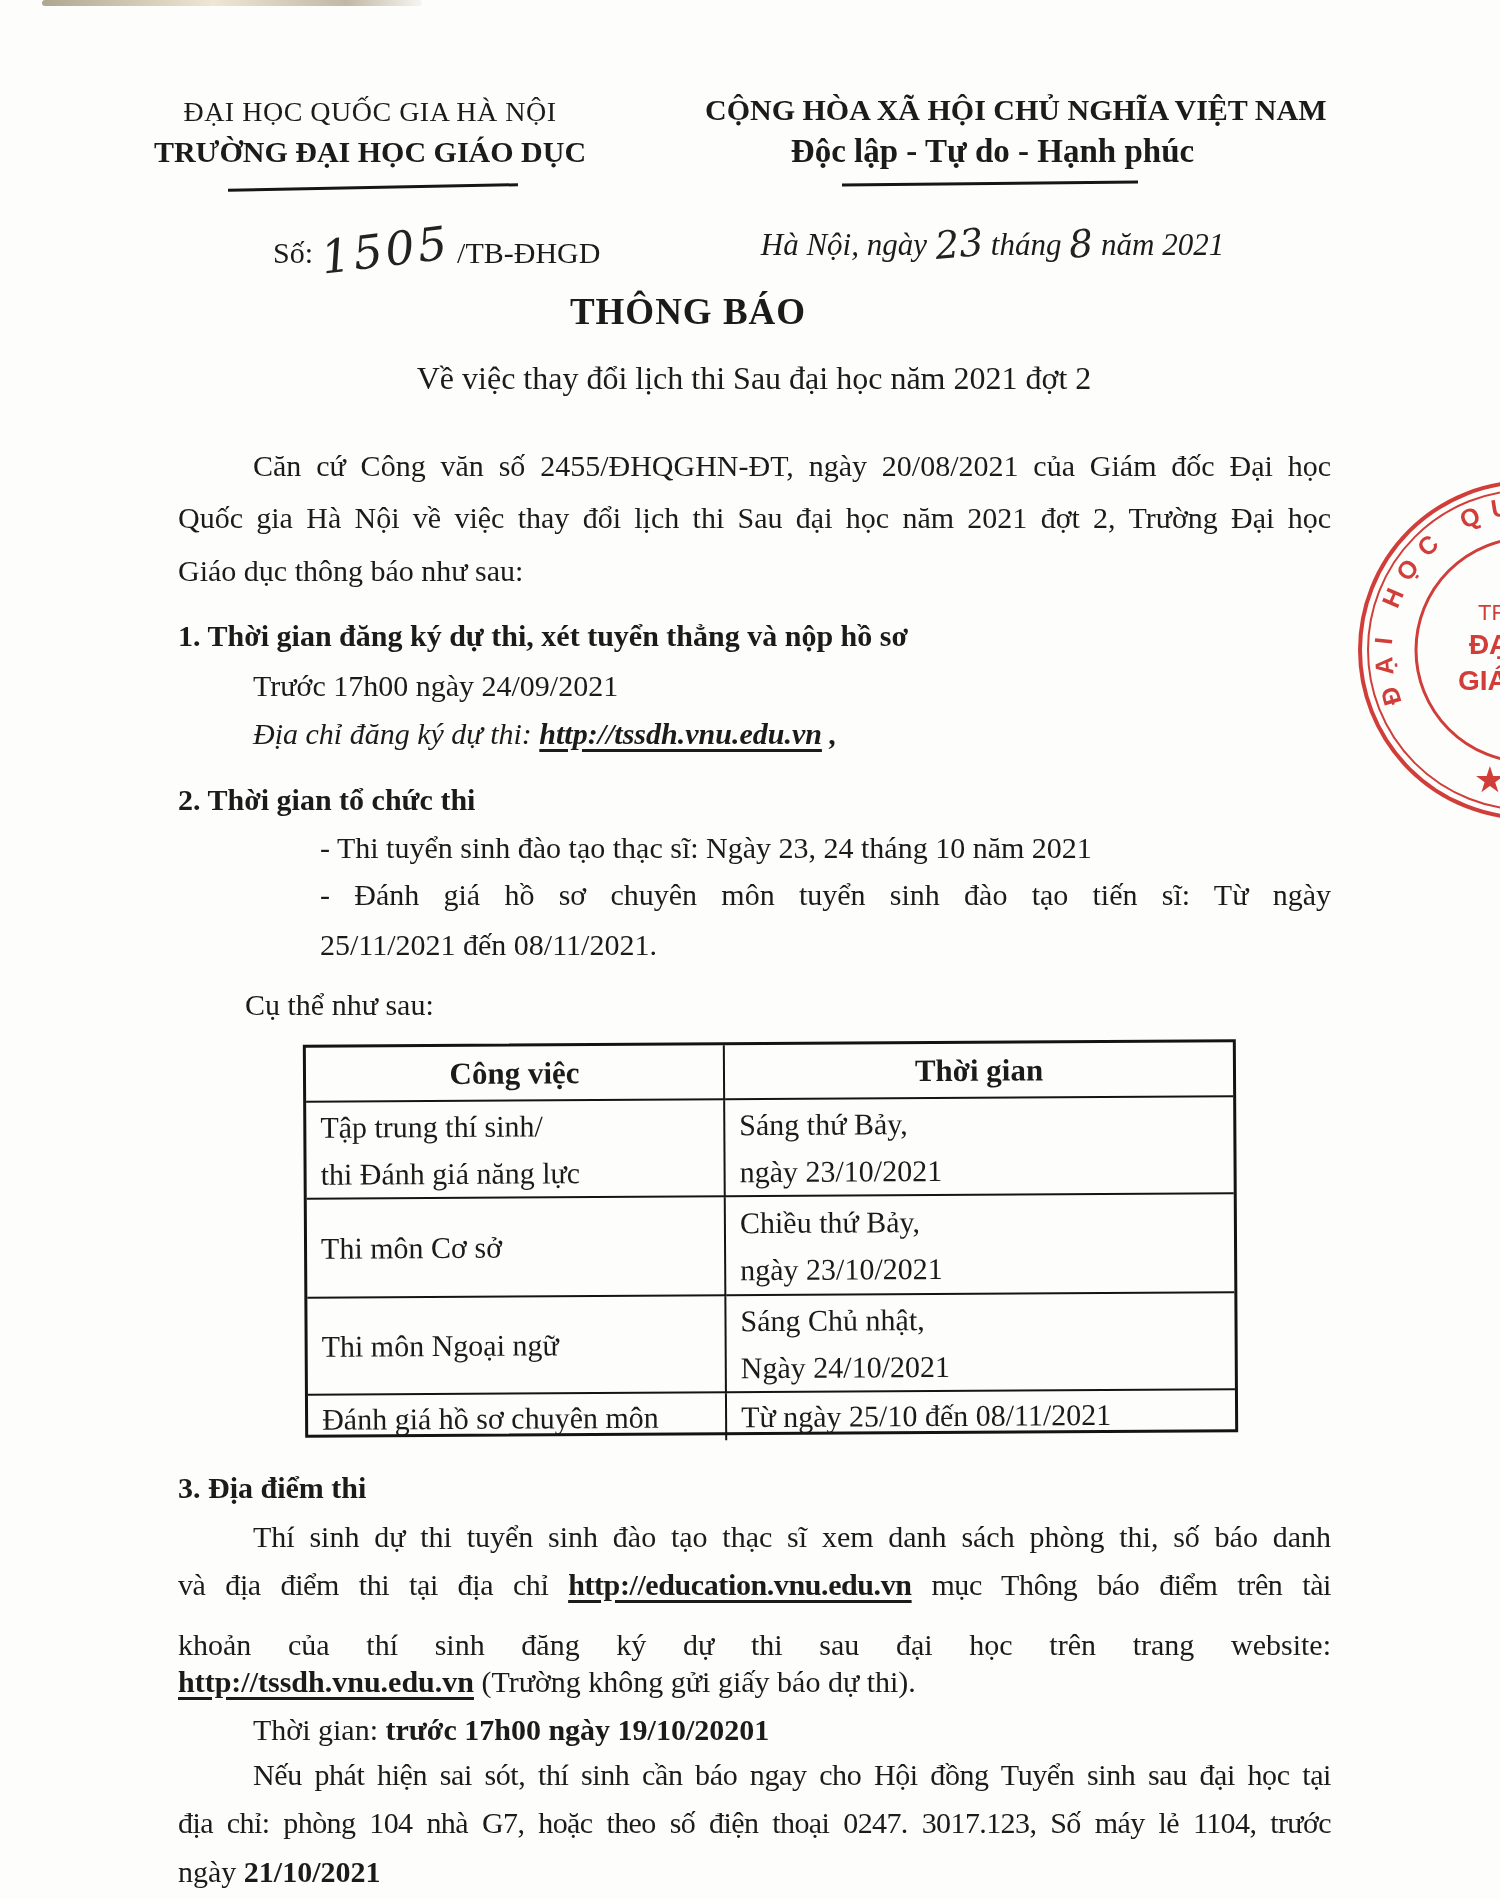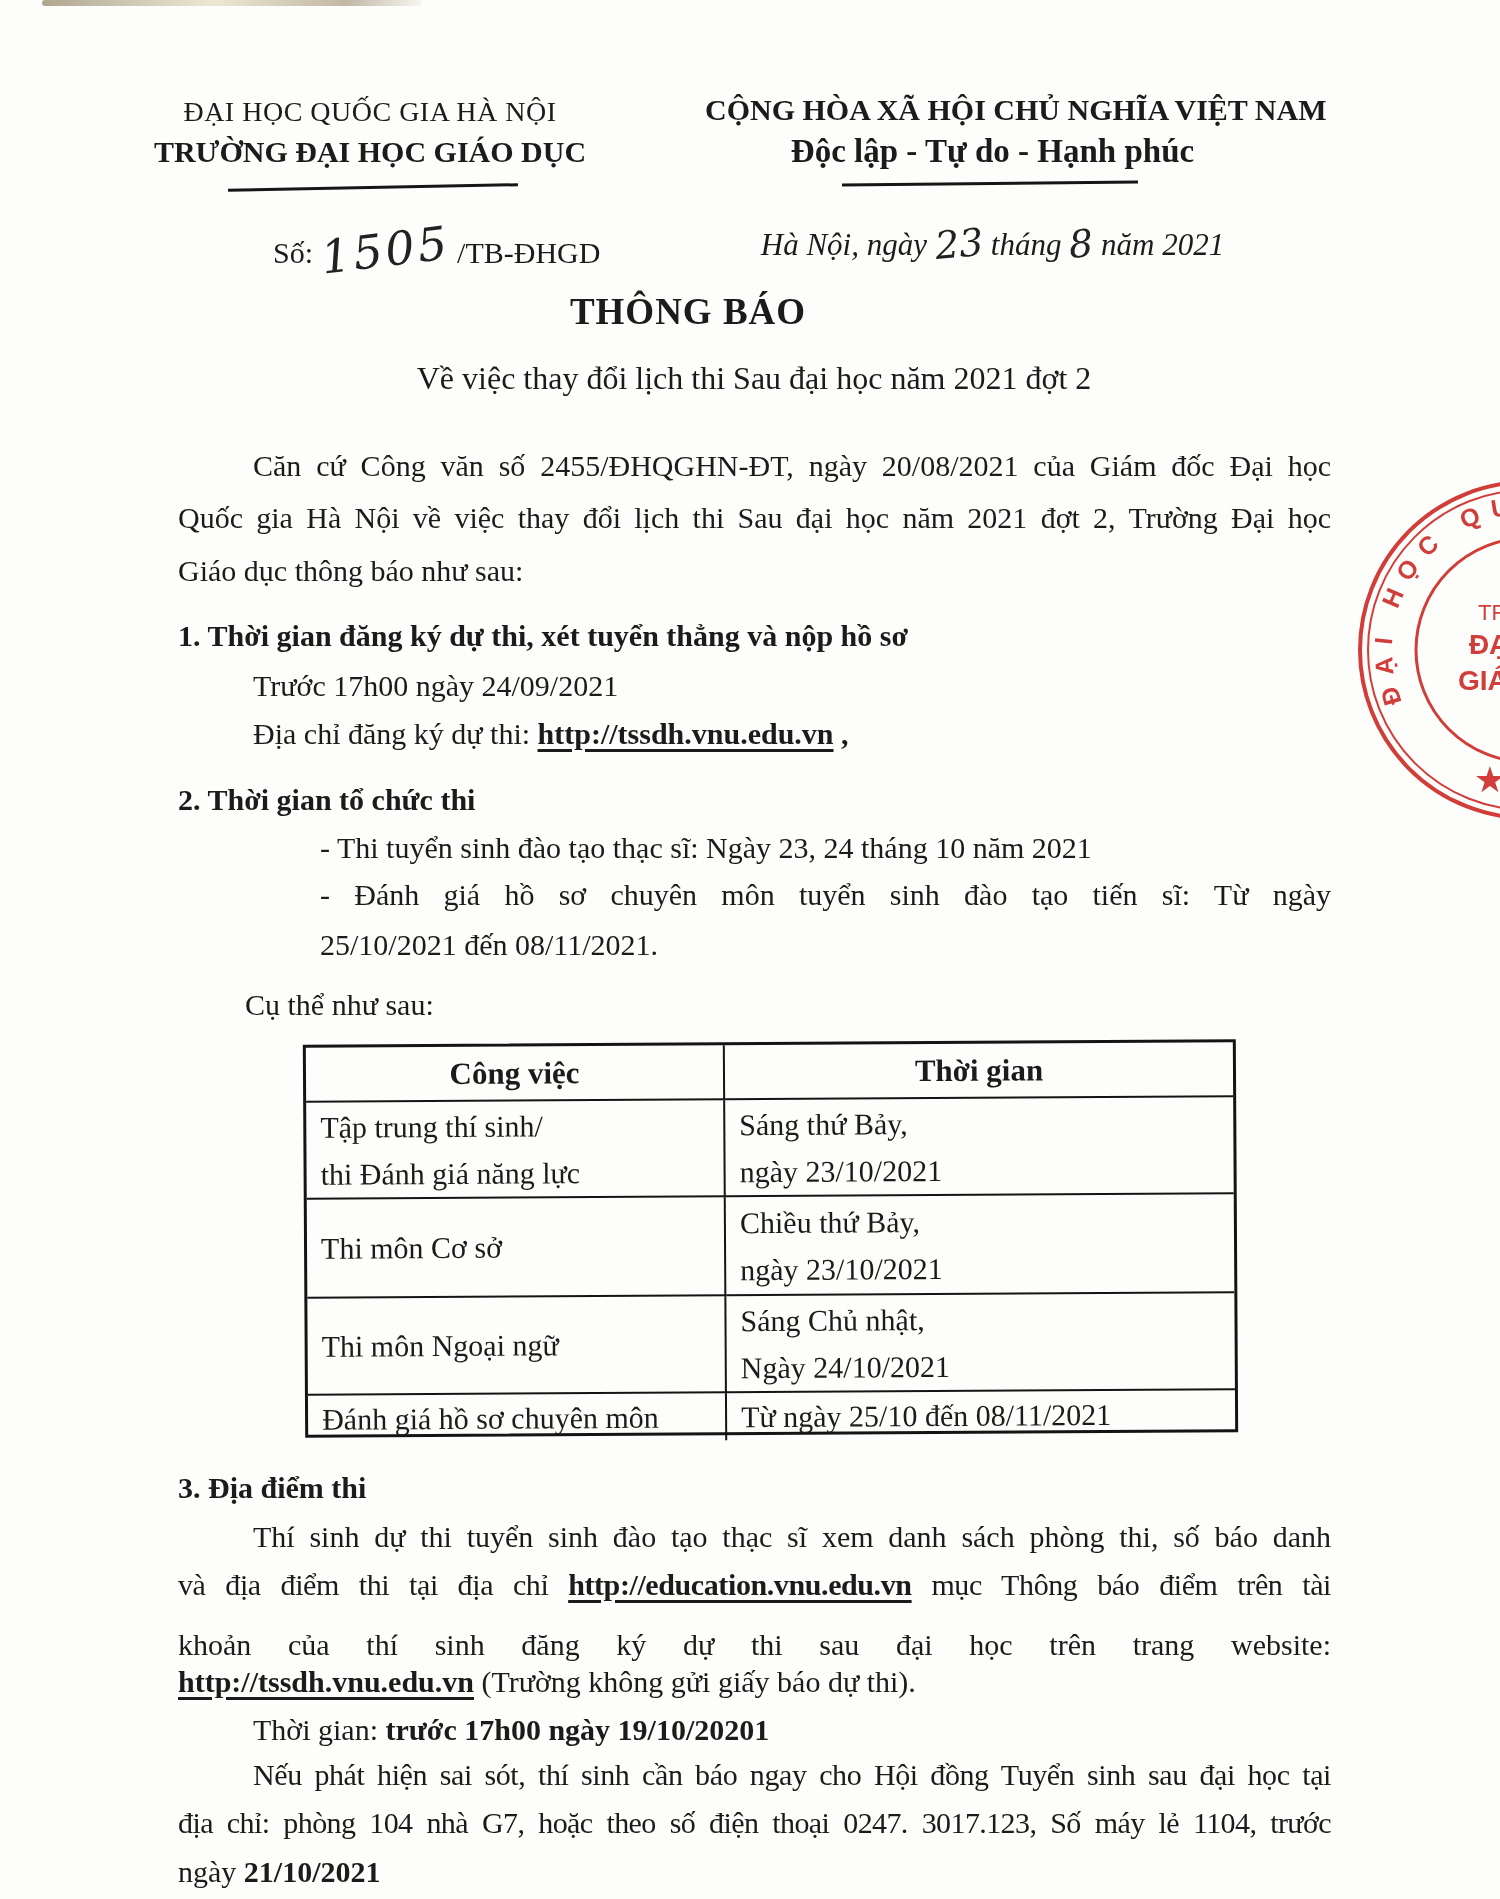--- a/index.html
+++ b/index.html
@@ -65,30 +65,30 @@
 
   <div class="line ctr b" style="left:108px;top:288px;width:1160px;font-size:37px;letter-spacing:1px;">THÔNG BÁO</div>
   <div class="line ctr" style="left:178px;top:358px;width:1152px;font-size:32px;">Về việc thay đổi lịch thi Sau đại học năm 2021 đợt 2</div>
 
   <div class="line just" style="left:253px;top:447px;width:1078px;">Căn cứ Công văn số 2455/ĐHQGHN-ĐT, ngày 20/08/2021 của Giám đốc Đại học</div>
   <div class="line just" style="left:178px;top:499px;width:1153px;">Quốc gia Hà Nội về việc thay đổi lịch thi Sau đại học năm 2021 đợt 2, Trường Đại học</div>
   <div class="line" style="left:178px;top:551px;">Giáo dục thông báo như sau:</div>
 
   <div class="line b" style="left:178px;top:616px;">1. Thời gian đăng ký dự thi, xét tuyển thẳng và nộp hồ sơ</div>
   <div class="line" style="left:253px;top:666px;">Trước 17h00 ngày 24/09/2021</div>
-  <div class="line" style="left:253px;top:714px;">
+  <div class="line" style="left:253px;top:714px;font-style:italic;">
     <span>Địa chỉ đăng ký dự thi: </span>
     <span class="url">http://tssdh.vnu.edu.vn</span>
     <span class="b">,</span>
   </div>
 
   <div class="line b" style="left:178px;top:780px;">2. Thời gian tổ chức thi</div>
   <div class="line" style="left:320px;top:828px;">- Thi tuyển sinh đào tạo thạc sĩ: Ngày 23, 24 tháng 10 năm 2021</div>
   <div class="line just" style="left:320px;top:876px;width:1011px;">- Đánh giá hồ sơ chuyên môn tuyển sinh đào tạo tiến sĩ: Từ ngày</div>
-  <div class="line" style="left:320px;top:925px;">25/10/2021 đến 08/11/2021.</div>
+  <div class="line" style="left:320px;top:925px;">25/11/2021 đến 08/11/2021.</div>
   <div class="line" style="left:245px;top:985px;">Cụ thể như sau:</div>
 
   <div class="tbl">
     <div class="cell hdr">
         <span>Công việc</span>
       </div>
     <div class="cell hdr last-col">
         <span>Thời gian</span>
       </div>
 

